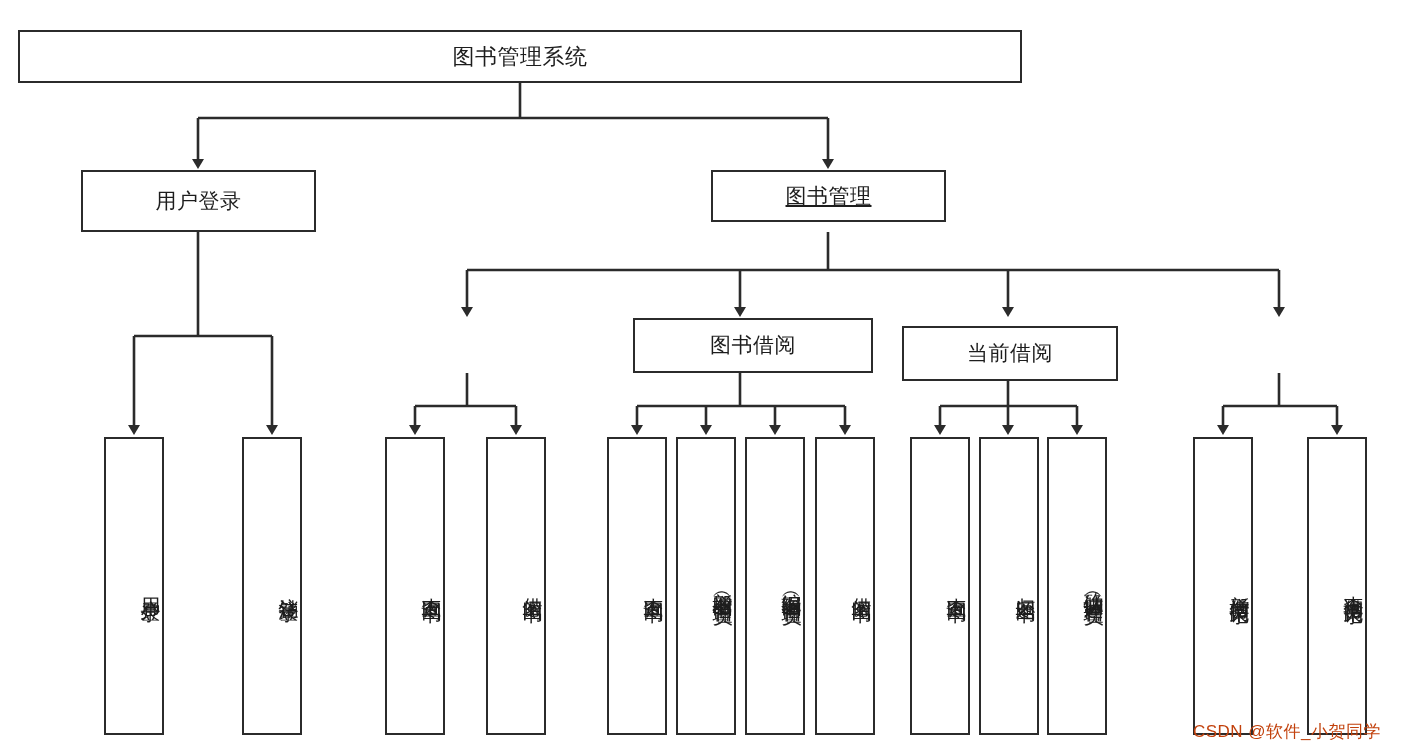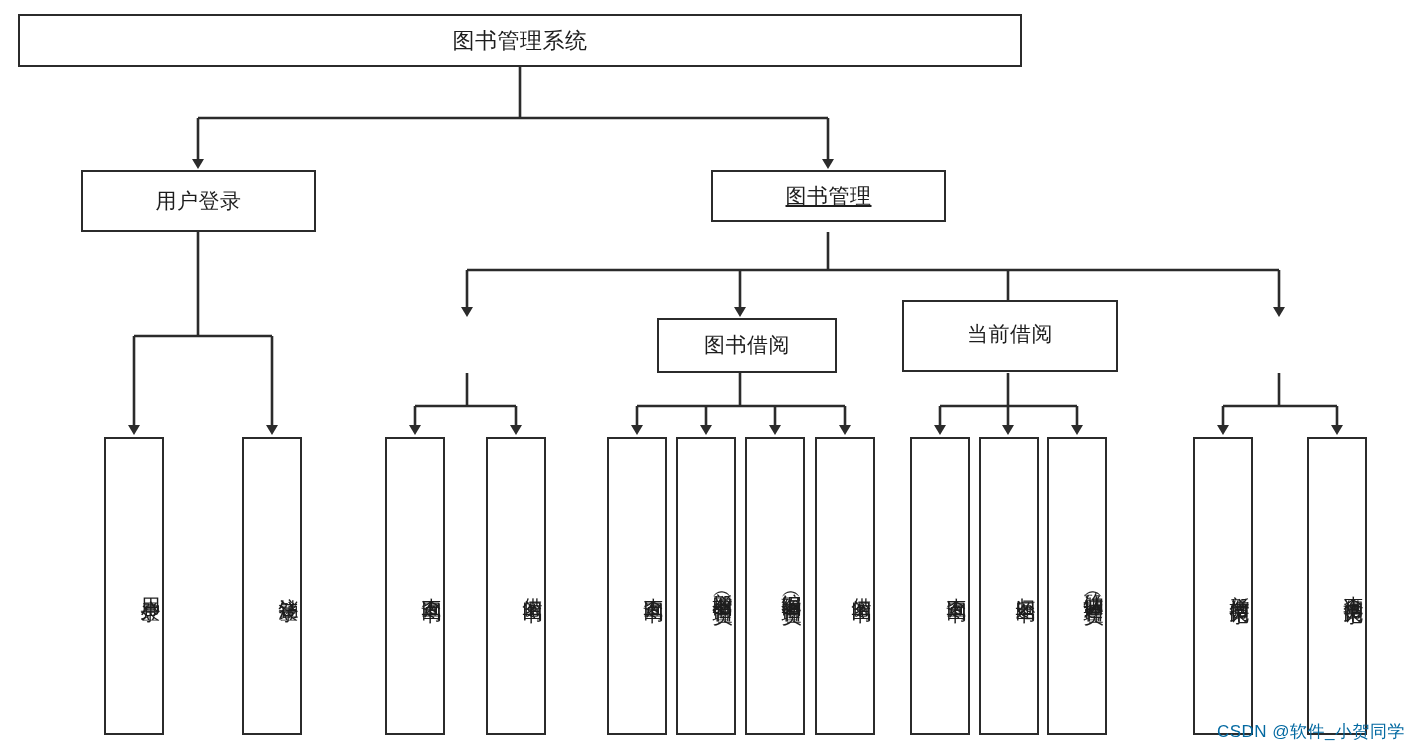--- a/index.html
+++ b/index.html
@@ -53,24 +53,24 @@
     justify-content: center;
   }
   .node.vert .vtext {
     writing-mode: vertical-rl;
     text-orientation: upright;
     display: block;
     white-space: normal;
   }
   .watermark {
     position: absolute;
-    right: 0;
+    right: 24px;
     bottom: 4px;
     font-size: 17px;
-    color: #0369a1;
+    color: #c2410c;
     letter-spacing: 0.5px;
     white-space: nowrap;
     font-family: "Liberation Sans", "DejaVu Sans", sans-serif;
     margin-top: 20px;
   }
 </style>
 </head>
 <body>
 
 <div id="canvas">
@@ -121,27 +121,27 @@
       <path d="M1008,406 L1008,426" marker-end="url(#arrow)"></path>
       <path d="M1077,406 L1077,426" marker-end="url(#arrow)"></path>
 
       <path d="M1279,373 L1279,406"></path>
       <path d="M1223,406 L1337,406"></path>
       <path d="M1223,406 L1223,426" marker-end="url(#arrow)"></path>
       <path d="M1337,406 L1337,426" marker-end="url(#arrow)"></path>
     </g>
   </svg>
 
-  <div class="node root horiz" style="left:18px; top:14px; width:1004px; height:53px;">图书管理系统</div>
+  <div class="node root horiz" style="left:18px; top:30px; width:1004px; height:53px;">图书管理系统</div>
 
   <div class="node horiz" style="left:81px; top:170px; width:235px; height:62px;">用户登录</div>
   <div class="node horiz" style="left:711px; top:170px; width:235px; height:52px;text-decoration:underline;">图书管理</div>
 
-  <div class="node horiz" style="left:657px; top:318px; width:180px; height:55px;">图书借阅</div>
-  <div class="node horiz" style="left:902px; top:300px; width:216px; height:72px;font-family:Liberation Mono, monospace;">当前借阅</div>
+  <div class="node horiz" style="left:633px; top:318px; width:240px; height:55px;">图书借阅</div>
+  <div class="node horiz" style="left:902px; top:326px; width:216px; height:55px;">当前借阅</div>
 
   <div class="node vert" style="left:104px; top:437px; width:60px; height:298px;">
     <span class="vtext">用户登录</span>
   </div>
   <div class="node vert" style="left:242px; top:437px; width:60px; height:298px;">
     <span class="vtext">注销登录</span>
   </div>
 
   <div class="node vert" style="left:385px; top:437px; width:60px; height:298px;">
     <span class="vtext">查询图书</span>

